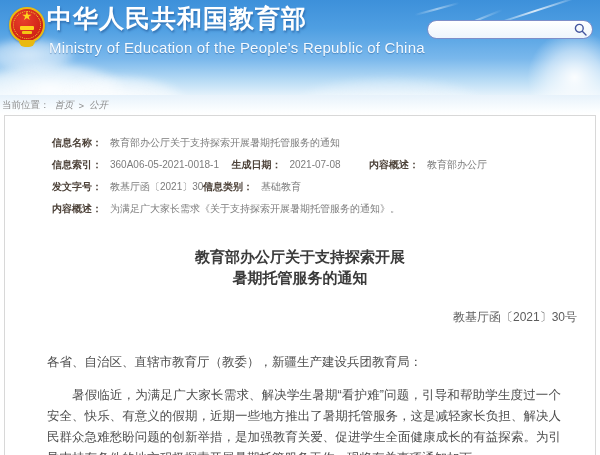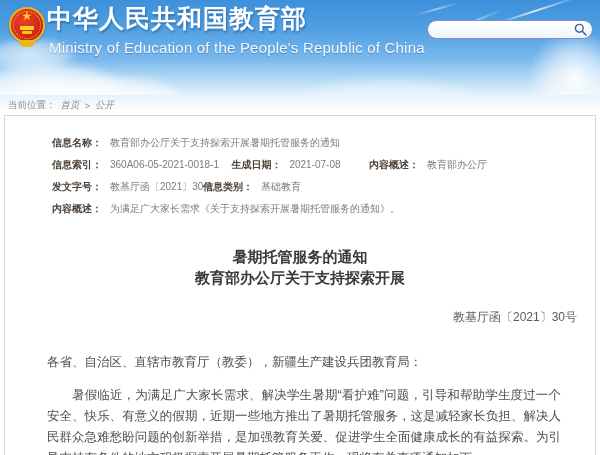--- a/index.html
+++ b/index.html
@@ -40,21 +40,21 @@
   .site-subtitle { position:absolute; left:49px; top:39px; font-size:15px; color:#f4faff;
     text-shadow:0 1px 1px rgba(25,75,140,.45); white-space:nowrap; letter-spacing:.2px; }
 
   .search { position:absolute; right:7px; top:20px; width:166px; height:19px; border-radius:10px;
     border:1px solid #7e8ec9; background:linear-gradient(180deg,#ffffff 0%,#eef5fc 100%);
     display:flex; align-items:center; padding:0 5px 0 10px; }
   .search input { flex:1; border:none; outline:none; background:transparent; font-size:11px; color:#335; min-width:0; }
   .search-icon { display:flex; align-items:center; cursor:pointer; }
 
   
-  .breadcrumb { height:20px; display:flex; align-items:center; gap:5px; padding-left:8px;
+  .breadcrumb { height:20px; display:flex; align-items:center; gap:5px; padding-left:2px;
     background:linear-gradient(180deg,#e7f2fb 0%,#fcfeff 80%,#ffffff 100%); font-size:9.5px; color:#8b8b8b; }
   .breadcrumb a { color:#8b8b8b; text-decoration:none; cursor:pointer;font-style:italic; }
 
   
   .panel { position:absolute; left:4px; top:115px; width:592px; height:345px;
     background:#fff; border:1px solid #d8d8d8; border-bottom:none; }
 
   .meta { padding:20px 8px 0 47px; }
   .meta-row { display:flex; align-items:baseline; height:22px; font-size:10px; white-space:nowrap;text-align:center; }
   .seg { flex:none; white-space:nowrap; }
@@ -142,22 +142,22 @@
         </span>
       </div>
       <div class="meta-row">
         <span class="seg">
           <span class="lab">内容概述：</span><span class="val">为满足广大家长需求《关于支持探索开展暑期托管服务的通知》。</span>
         </span>
       </div>
     </div>
 
     <div class="doc-title">
+      <div>教育部办公厅关于支持探索开展</div>
       <div>暑期托管服务的通知</div>
-      <div>教育部办公厅关于支持探索开展</div>
     </div>
 
     <div class="doc-number">教基厅函〔2021〕30号</div>
 
     <div class="doc-body">
       <div class="salutation">各省、自治区、直辖市教育厅（教委），新疆生产建设兵团教育局：</div>
       <div class="par">暑假临近，为满足广大家长需求、解决学生暑期“看护难”问题，引导和帮助学生度过一个安全、快乐、有意义的假期，近期一些地方推出了暑期托管服务，这是减轻家长负担、解决人民群众急难愁盼问题的创新举措，是加强教育关爱、促进学生全面健康成长的有益探索。为引导支持有条件的地方积极探索开展暑期托管服务工作，现将有关事项通知如下。</div>
     </div>
 
   </div>

